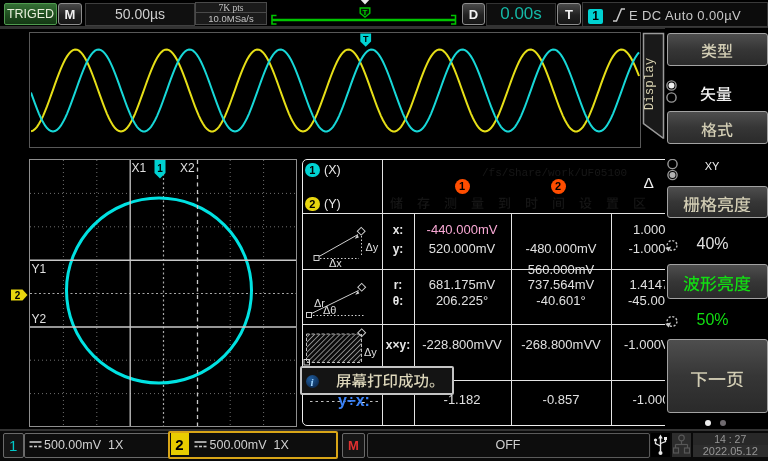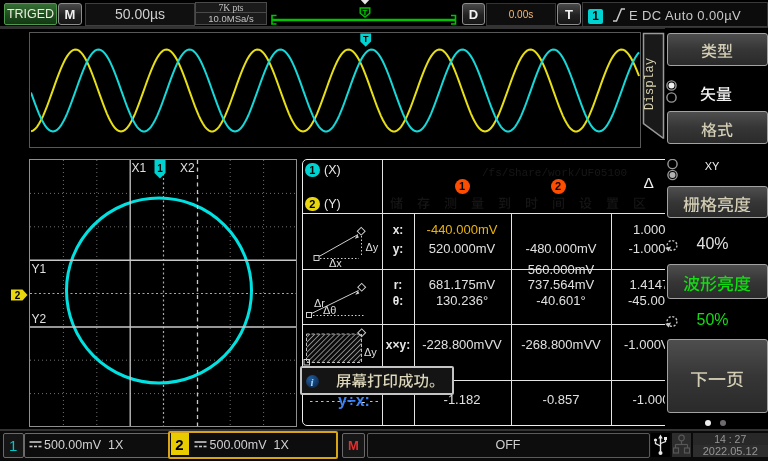--- a/index.html
+++ b/index.html
@@ -28,21 +28,21 @@
   <path d="M276.5,15.5 h-4.5 v8.5 h4.5" fill="none" stroke="#00c400" stroke-width="1.6"></path>
   <path d="M451,15.5 h4.5 v8.5 h-4.5" fill="none" stroke="#00c400" stroke-width="1.6"></path>
   <polygon points="360.8,0 369.2,0 365,4.6" fill="#e8e8e8"></polygon>
   <polygon points="360.2,8 369.8,8 369.8,13.2 365,17.2 360.2,13.2" fill="#041504" stroke="#00c400" stroke-width="1.4"></polygon>
   <text x="365" y="14.6" text-anchor="middle" fill="#00d400" font-size="8px" font-weight="bold">T</text>
 </svg>
 <div class="abs ctr" style="left:462px;top:3px;width:21px;height:20px;
   background:linear-gradient(#4a4a4a,#222 55%,#161616);border:1px solid #8d8d8d;border-radius:3px;
   color:#f2f2f2;font-size:13px;font-weight:bold;">D</div>
 <div class="abs ctr" style="left:486px;top:2.5px;width:68px;height:21px;
-  background:#0e0e0e;border:1px solid #333;color:#fdba74;font-size:10px;">0.00s</div>
+  background:#0e0e0e;border:1px solid #333;color:#14b8a6;font-size:17px;">0.00s</div>
 <div class="abs ctr" style="left:557px;top:3px;width:22px;height:20px;
   background:linear-gradient(#4a4a4a,#222 55%,#161616);border:1px solid #8d8d8d;border-radius:3px;
   color:#f2f2f2;font-size:13px;font-weight:bold;">T</div>
 <div class="abs" style="left:582px;top:2px;width:184px;height:22.5px;
   background:#0c0c0c;border:1px solid #3a3a3a;">
   <div class="ctr" style="position:absolute;left:5px;top:6px;width:15px;height:14.5px;background:#00d2d2;
     border-radius:2px;color:#000;font-size:12px;font-weight:bold;">1</div>
   <svg style="position:absolute;left:29px;top:4px;" width="14" height="16">
     <path d="M1,14 h3.5 L9.5,2 h3.5" fill="none" stroke="#c8c8c8" stroke-width="1.5"></path>
   </svg>
@@ -170,26 +170,26 @@
   <line x1="7" y1="20.5" x2="51" y2="20.5" stroke="#bfbfbf" stroke-width="1" stroke-dasharray="2.5 3"></line>
   <line x1="67" y1="20.5" x2="77" y2="20.5" stroke="#bfbfbf" stroke-width="1" stroke-dasharray="2.5 3"></line>
   <text x="55" y="25.5" fill="#dcdcdc" font-size="13px">÷</text>
 </svg>
 <div class="abs" style="left:338.0px;top:224.04px;width:120px;text-align:center;color:#e8e8e8;font-size:12px;font-weight:bold;line-height:13.799999999999999px;">x:</div>
 <div class="abs" style="left:338.0px;top:243.04px;width:120px;text-align:center;color:#e8e8e8;font-size:12px;font-weight:bold;line-height:13.799999999999999px;">y:</div>
 <div class="abs" style="left:338.0px;top:278.54px;width:120px;text-align:center;color:#e8e8e8;font-size:12px;font-weight:bold;line-height:13.799999999999999px;">r:</div>
 <div class="abs" style="left:338.0px;top:294.54px;width:120px;text-align:center;color:#e8e8e8;font-size:12px;font-weight:bold;line-height:13.799999999999999px;">θ:</div>
 <div class="abs" style="left:338.0px;top:339.04px;width:120px;text-align:center;color:#e8e8e8;font-size:12px;font-weight:bold;line-height:13.799999999999999px;">x×y:</div>
 <div class="abs" style="left:338.0px;top:393.54px;width:120px;text-align:left;color:#3b82f6;font-size:16px;font-weight:bold;line-height:13.799999999999999px;">y÷x:</div>
-<div class="abs" style="left:402.0px;top:223.46px;width:120px;text-align:center;color:#eab308;font-size:13px;font-weight:normal;line-height:14.95px;">-440.000mV</div>
+<div class="abs" style="left:402.0px;top:223.46px;width:120px;text-align:center;color:#f9a8d4;font-size:13px;font-weight:normal;line-height:14.95px;">-440.000mV</div>
 <div class="abs" style="left:402.0px;top:242.46px;width:120px;text-align:center;color:#e0e0e0;font-size:13px;font-weight:normal;line-height:14.95px;">520.000mV</div>
 <div class="abs" style="left:501.0px;top:223.46px;width:120px;text-align:center;color:#e0e0e0;font-size:13px;font-weight:normal;line-height:14.95px;margin-top:40px;">560.000mV</div>
 <div class="abs" style="left:501.0px;top:242.46px;width:120px;text-align:center;color:#e0e0e0;font-size:13px;font-weight:normal;line-height:14.95px;">-480.000mV</div>
 <div class="abs" style="left:402.0px;top:277.96px;width:120px;text-align:center;color:#e0e0e0;font-size:13px;font-weight:normal;line-height:14.95px;">681.175mV</div>
-<div class="abs" style="left:402.0px;top:293.96px;width:120px;text-align:center;color:#e0e0e0;font-size:13px;font-weight:normal;line-height:14.95px;">130.236°</div>
+<div class="abs" style="left:402.0px;top:293.96px;width:120px;text-align:center;color:#e0e0e0;font-size:13px;font-weight:normal;line-height:14.95px;">206.225°</div>
 <div class="abs" style="left:501.0px;top:277.96px;width:120px;text-align:center;color:#e0e0e0;font-size:13px;font-weight:normal;line-height:14.95px;">737.564mV</div>
 <div class="abs" style="left:501.0px;top:293.96px;width:120px;text-align:center;color:#e0e0e0;font-size:13px;font-weight:normal;line-height:14.95px;">-40.601°</div>
 <div class="abs" style="left:402.0px;top:338.46px;width:120px;text-align:center;color:#e0e0e0;font-size:13px;font-weight:normal;line-height:14.95px;">-228.800mVV</div>
 <div class="abs" style="left:501.0px;top:338.46px;width:120px;text-align:center;color:#e0e0e0;font-size:13px;font-weight:normal;line-height:14.95px;">-268.800mVV</div>
 <div class="abs" style="left:402.0px;top:392.96px;width:120px;text-align:center;color:#e0e0e0;font-size:13px;font-weight:normal;line-height:14.95px;">-1.182</div>
 <div class="abs" style="left:501.0px;top:392.96px;width:120px;text-align:center;color:#e0e0e0;font-size:13px;font-weight:normal;line-height:14.95px;">-0.857</div>
 <div class="abs" style="left:633px;top:223.46px;color:#e0e0e0;font-size:13px;font-weight:normal;line-height:14.95px;white-space:nowrap;">1.000V</div>
 <div class="abs" style="left:628.5px;top:242.46px;color:#e0e0e0;font-size:13px;font-weight:normal;line-height:14.95px;white-space:nowrap;">-1.000V</div>
 <div class="abs" style="left:629.5px;top:277.96px;color:#e0e0e0;font-size:13px;font-weight:normal;line-height:14.95px;white-space:nowrap;">1.4147</div>
 <div class="abs" style="left:628px;top:293.96px;color:#e0e0e0;font-size:13px;font-weight:normal;line-height:14.95px;white-space:nowrap;">-45.000°</div>

